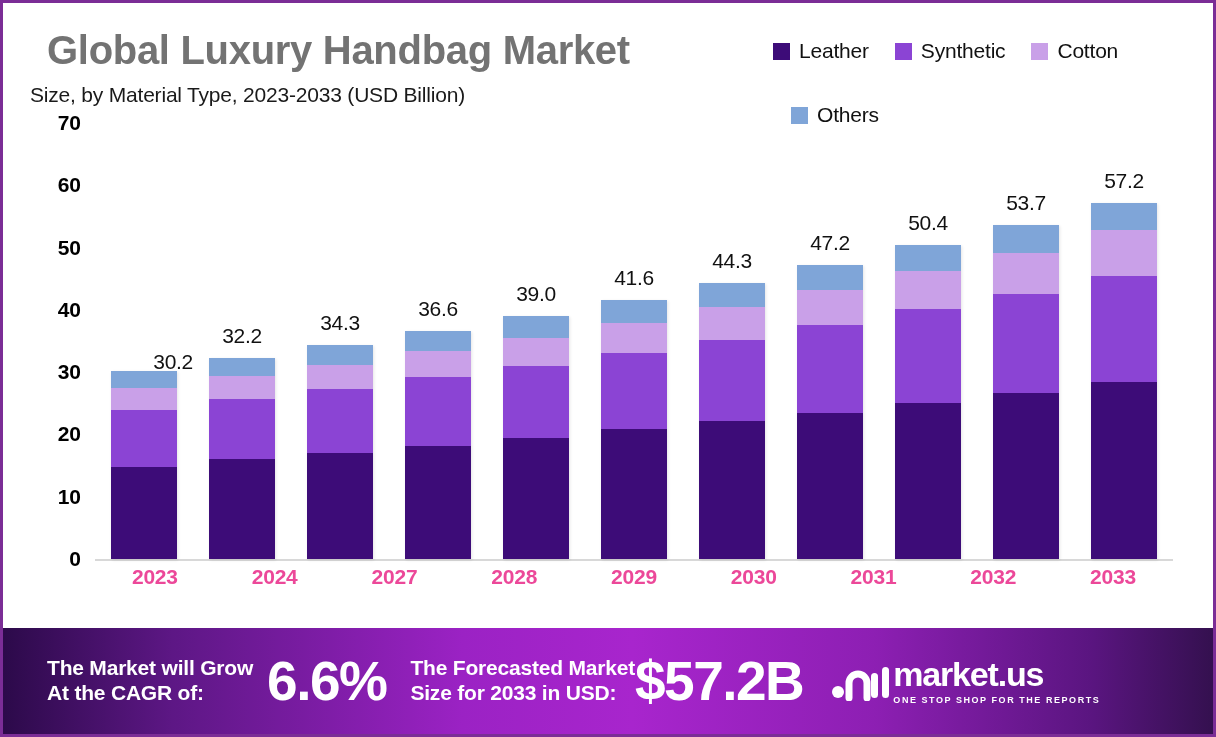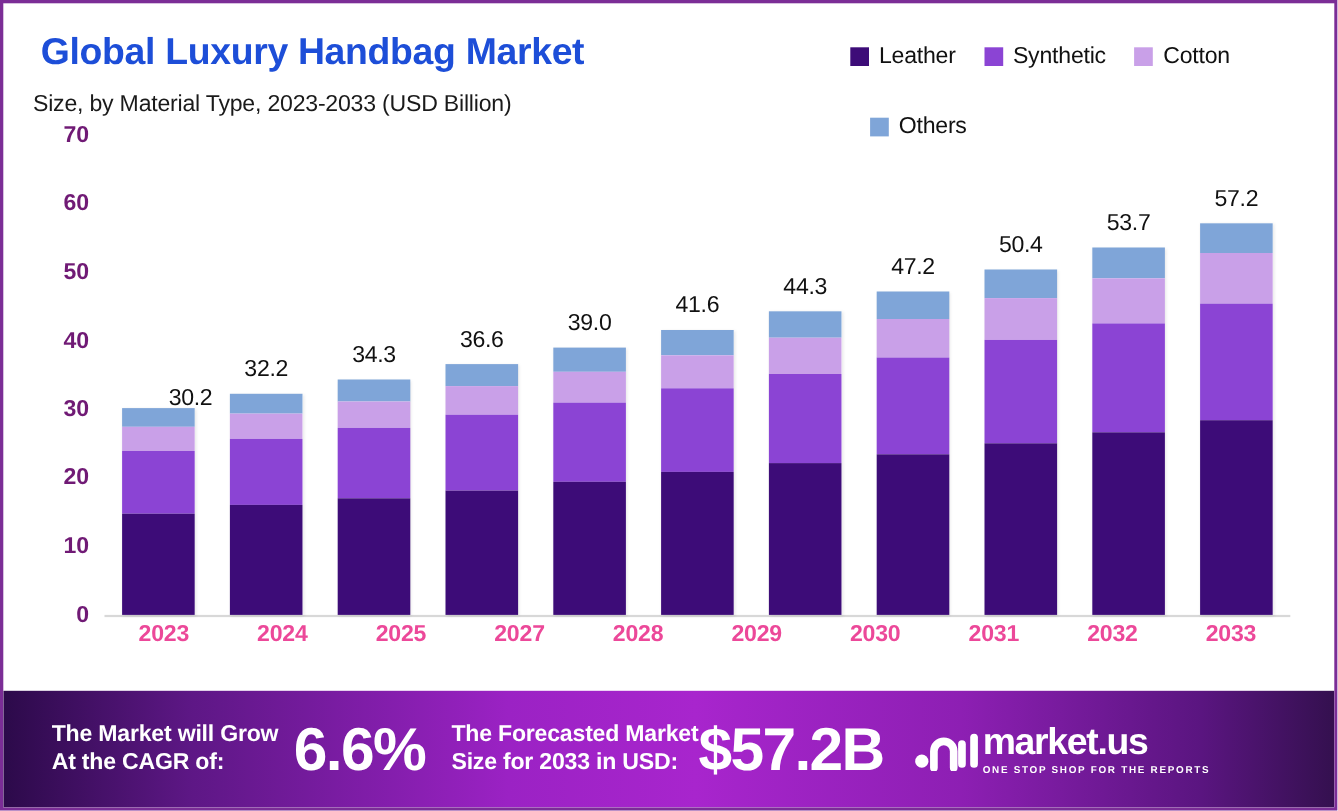--- a/index.html
+++ b/index.html
@@ -13,22 +13,22 @@
     position: relative;
     width: 1216px; height: 737px;
     background: #ffffff;
     border: 3px solid #7B2D96;
     overflow: hidden;
   }
 
   
   #header { position: absolute; left: 0; top: 0; width: 1210px; height: 120px; }
   #title {
-    position: absolute; left: 34px; top: 25px;
-    font-size: 34px; font-weight: 700; color: #1d4ed8;
+    position: absolute; left: 44px; top: 25px;
+    font-size: 40px; font-weight: 700; color: #737373;
     letter-spacing: -0.3px; white-space: nowrap;
   }
   #subtitle {
     position: absolute; left: 27px; top: 80px;
     font-size: 21px; font-weight: 400; color: #1a1a1a;
     letter-spacing: -0.2px; white-space: nowrap;
   }
 
   
   #legend { position: absolute; left: 770px; top: 36px; width: 430px; }
@@ -37,21 +37,21 @@
   .legend-row.row2 { margin-top: 40px; margin-left: 18px; }
   .legend-item { display: flex; align-items: center; gap: 9px; white-space: nowrap; }
   .legend-swatch { width: 17px; height: 17px; flex: 0 0 auto; }
   .legend-label { font-size: 21px; color: #111111; letter-spacing: -0.2px; }
 
   
   #plot { position: absolute; left: 0; top: 120px; width: 1210px; height: 495px; }
   #yaxis { position: absolute; left: 0; top: 0; width: 90px; height: 440px; }
   .ytick {
     position: absolute; right: 12px;
-    font-size: 21px; font-weight: 700; color: #701a75;
+    font-size: 21px; font-weight: 700; color: #000000;
     transform: translateY(-50%); text-align: right;
   }
   #baseline {
     position: absolute; left: 92px; top: 436px;
     width: 1078px; height: 2px; background: #d8d8d8;
   }
   #bars {
     position: absolute; left: 92px; top: 0px;
     width: 1078px; height: 436px;
     display: flex; align-items: flex-end; justify-content: space-around;
@@ -246,21 +246,20 @@
             <div class="seg" style="height: 7.51748%; background: rgb(127, 165, 216);"></div>
             <div class="seg" style="height: 12.9371%; background: rgb(201, 160, 232);"></div>
             <div class="seg" style="height: 29.7203%; background: rgb(139, 68, 212);"></div>
             <div class="seg" style="height: 49.8252%; background: rgb(61, 12, 120);"></div>
           </div>
         </div>
       </div>
     <div id="xaxis">
         <div class="xtick">2023</div>
         <div class="xtick">2024</div>
-        <div class="xtick">2025</div>
         <div class="xtick">2027</div>
         <div class="xtick">2028</div>
         <div class="xtick">2029</div>
         <div class="xtick">2030</div>
         <div class="xtick">2031</div>
         <div class="xtick">2032</div>
         <div class="xtick">2033</div>
       </div>
   </div>
 

